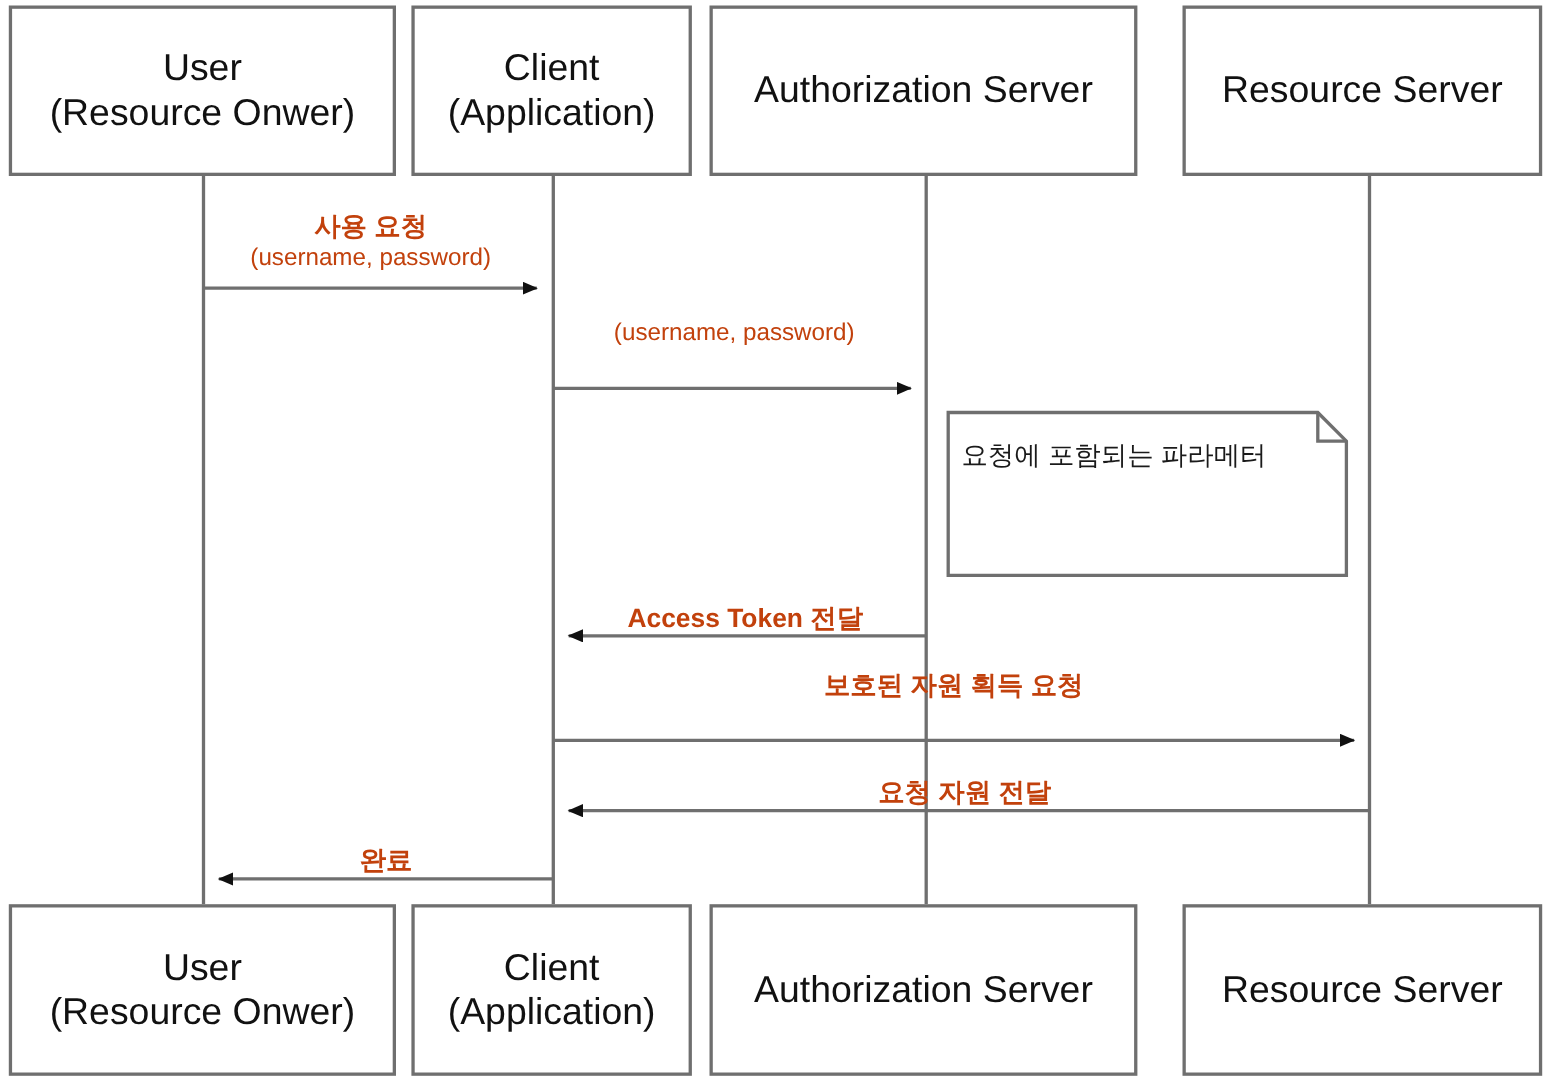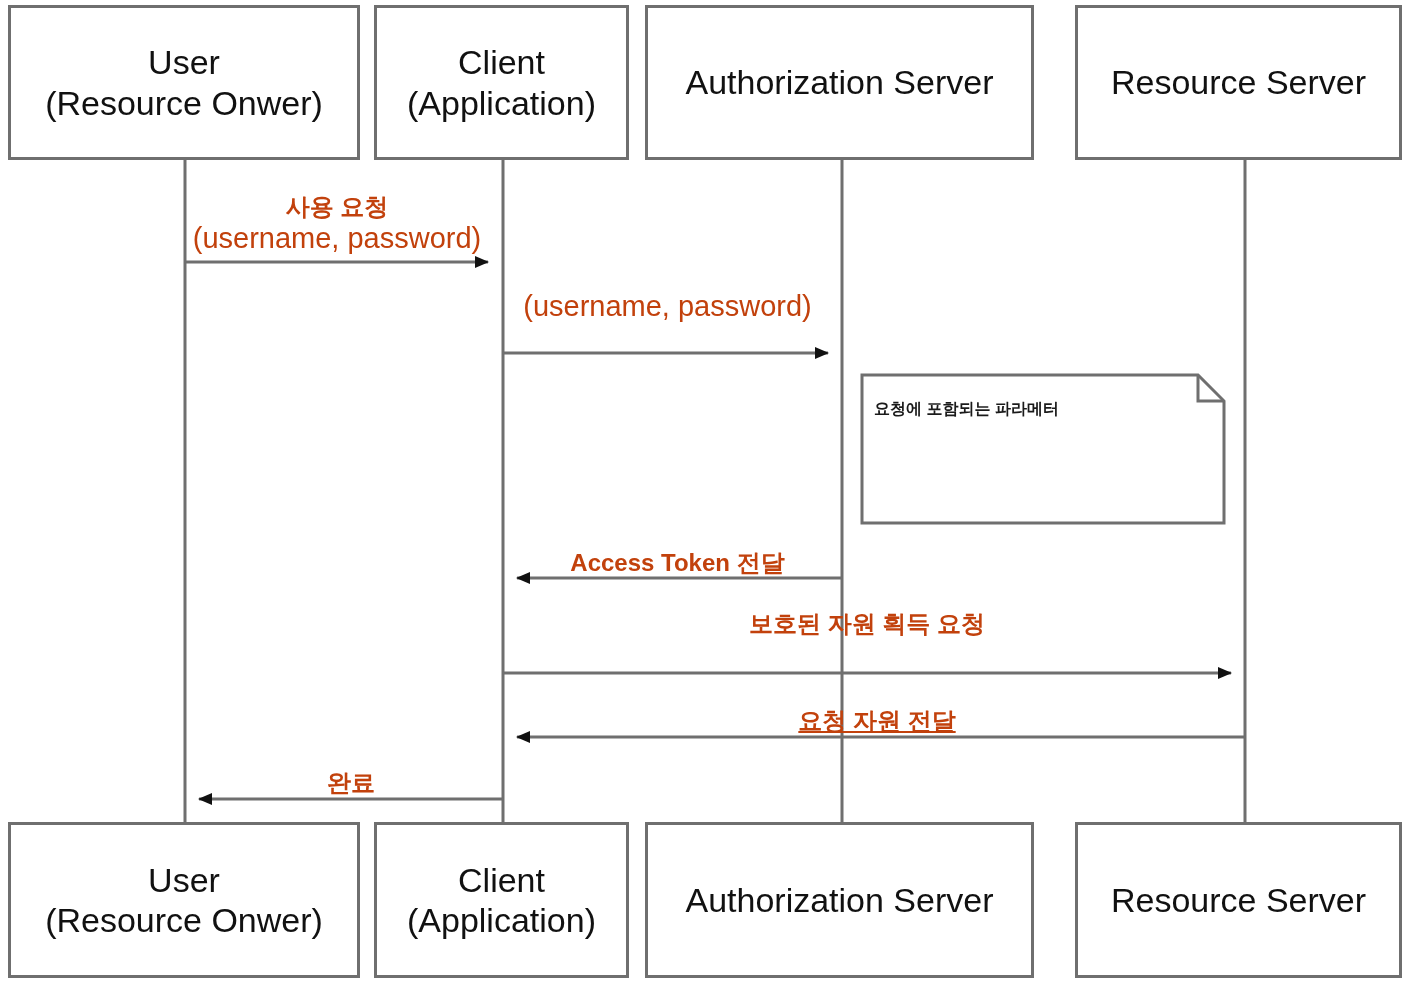--- a/index.html
+++ b/index.html
@@ -10,25 +10,25 @@
 
   .part-box{position:absolute;box-sizing:border-box;background:#ffffff;
             border:3px solid #6f6f6f;display:flex;flex-direction:column;
             align-items:center;justify-content:center;text-align:center;}
   .part-box .ln{display:block;line-height:1.18;font-size:34px;color:#111111;
                 letter-spacing:0px;white-space:nowrap;}
 
   .msg-label{position:absolute;text-align:center;line-height:1.22;
              white-space:nowrap;color:#c2410c;}
   .msg-label .l1{display:block;font-size:24px;font-weight:700;}
-  .msg-label .l2{display:block;font-size:29px;font-weight:400;}
+  .msg-label .l2{display:block;font-size:22px;font-weight:400;}
   .msg-label.single .l1{font-weight:700;}
 
   .note-text{position:absolute;line-height:1.38;color:#1a1a1a;}
-  .note-text .nl1{display:block;font-size:16px;font-weight:700;margin-bottom:2px;}
+  .note-text .nl1{display:block;font-size:24px;font-weight:400;margin-bottom:2px;}
   .note-text .nl2{display:block;font-size:22px;font-weight:400;}
 </style>
 </head>
 <body>
 
 <div id="stage">
 
   <svg id="canvas" viewBox="0 0 1416 992" xmlns="http://www.w3.org/2000/svg">
     <defs>
       <marker id="arrR" markerWidth="16" markerHeight="16" refX="13" refY="6" orient="auto" markerUnits="userSpaceOnUse">
@@ -89,21 +89,21 @@
   </div>
 
   <div class="msg-label single" style="left:511px;top:548px;width:329px;">
     <span class="l1">Access Token 전달</span>
   </div>
 
   <div class="msg-label" style="left:501px;top:609px;width:728px;">
     <span class="l1">보호된 자원 획득 요청</span>
   </div>
 
-  <div class="msg-label single" style="left:511px;top:706px;width:728px;text-decoration:underline;">
+  <div class="msg-label single" style="left:511px;top:706px;width:728px;">
     <span class="l1">요청 자원 전달</span>
   </div>
 
   <div class="msg-label single" style="left:197px;top:768px;width:304px;">
     <span class="l1">완료</span>
   </div>
 
   <div class="note-text" style="left:872px;top:398px;width:340px;">
     <span class="nl1">요청에 포함되는 파라메터</span>
   </div>

